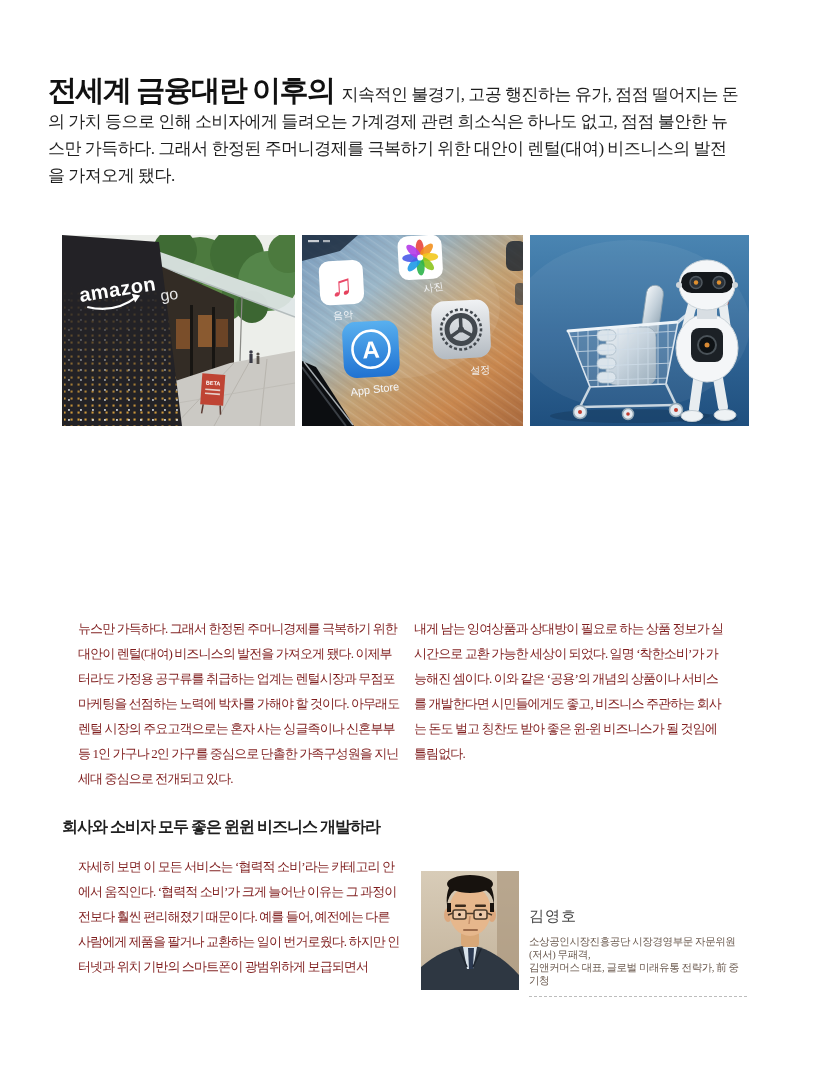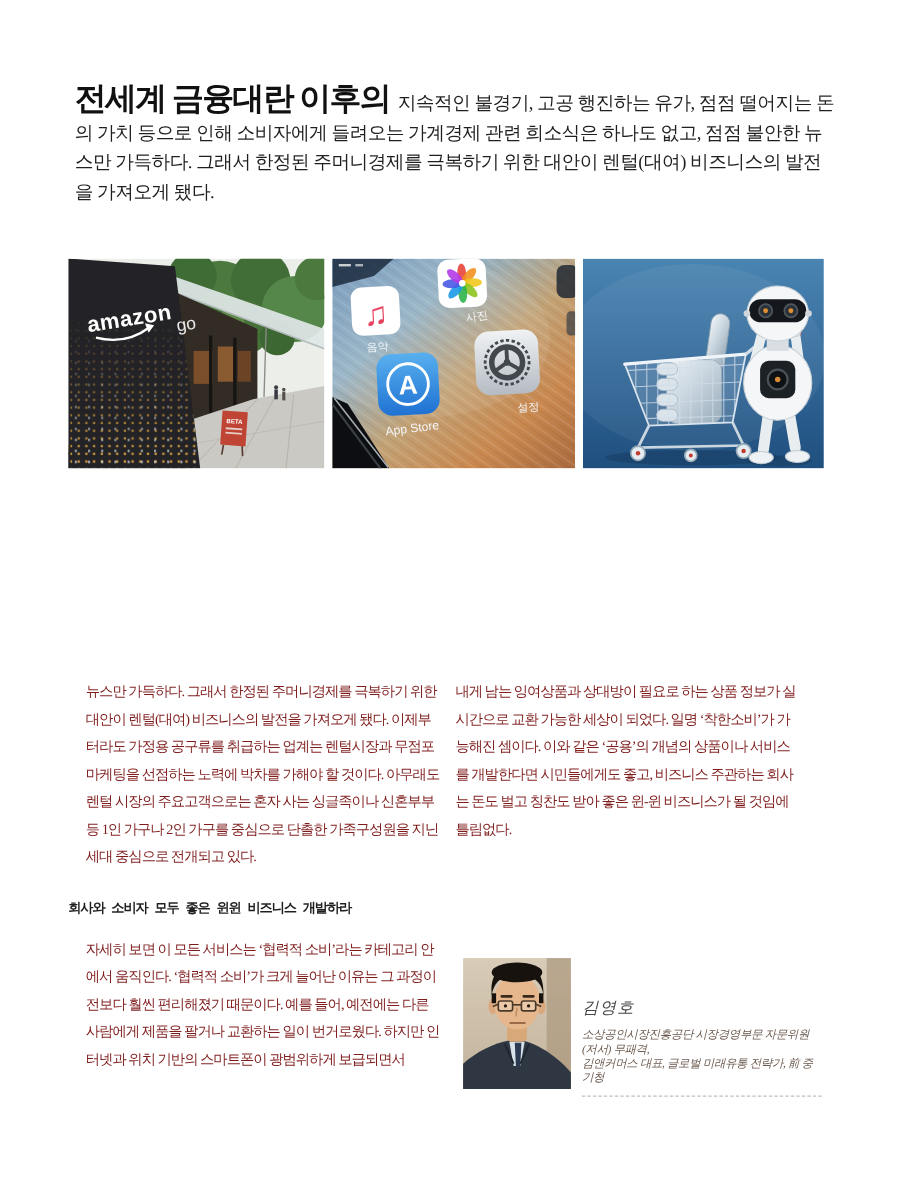--- a/index.html
+++ b/index.html
@@ -3,21 +3,21 @@
 <meta charset="utf-8">
 <style>
   html,body{margin:0;padding:0;}
   body{
     width:821px;height:1081px;position:relative;background:#ffffff;
     font-family:"Liberation Serif","DejaVu Serif",serif;color:#2e2e2e;
     overflow:hidden;
   }
   
   .intro{
-    position:absolute;left:68px;top:60px;width:692px;
+    position:absolute;left:48px;top:60px;width:692px;
     font-size:17px;line-height:27px;color:#1f1f1f;letter-spacing:-0.5px;
   }
   .intro .lead{
     font-size:29px;font-weight:bold;color:#111;letter-spacing:-1.5px;
     margin-right:7px;
   }
   
   .photo-strip{
     position:absolute;left:62px;top:235px;width:689px;height:191px;
     display:flex;gap:7px;
@@ -25,30 +25,30 @@
   .photo{height:191px;overflow:hidden;flex:0 0 auto;}
   .photo svg{display:block;}
   
   .col{position:absolute;top:600px;}
   .col-left{left:62px;width:354px;}
   .col-right{left:398px;width:344px;}
   p.body{
     margin:16px;font-size:13px;line-height:25px;letter-spacing:-0.9px;color:#7f1d1d;
   }
   .subhead{
-    font-family:Liberation Mono, monospace;
-    font-weight:bold;font-size:12px;letter-spacing:-1px;color:#1f1f1f;
+    font-family:Liberation Serif, serif;
+    font-weight:bold;font-size:16px;letter-spacing:-1px;color:#1f1f1f;
     margin:26px 0 9px 0;
   }
   
   .author{
     position:absolute;left:421px;top:871px;width:344px;display:flex;
   }
   .author-photo{width:98px;height:119px;flex:0 0 auto;}
-  .author-info{margin-left:10px;padding-top:36px;width:218px;font-style:italic;}
+  .author-info{margin-left:10px;padding-top:36px;width:218px;}
   .author-name{
     font-family:"Liberation Sans","DejaVu Sans",sans-serif;
     font-size:15px;color:#454545;letter-spacing:1px;
   }
   .author-bio{
     margin-top:9px;font-size:10.5px;line-height:13px;color:#6b5a4f;
     letter-spacing:-0.4px;
   }
   .author-rule{
     border:none;border-top:1px dashed #bdbdbd;margin:9px 0 0 0;width:218px;

